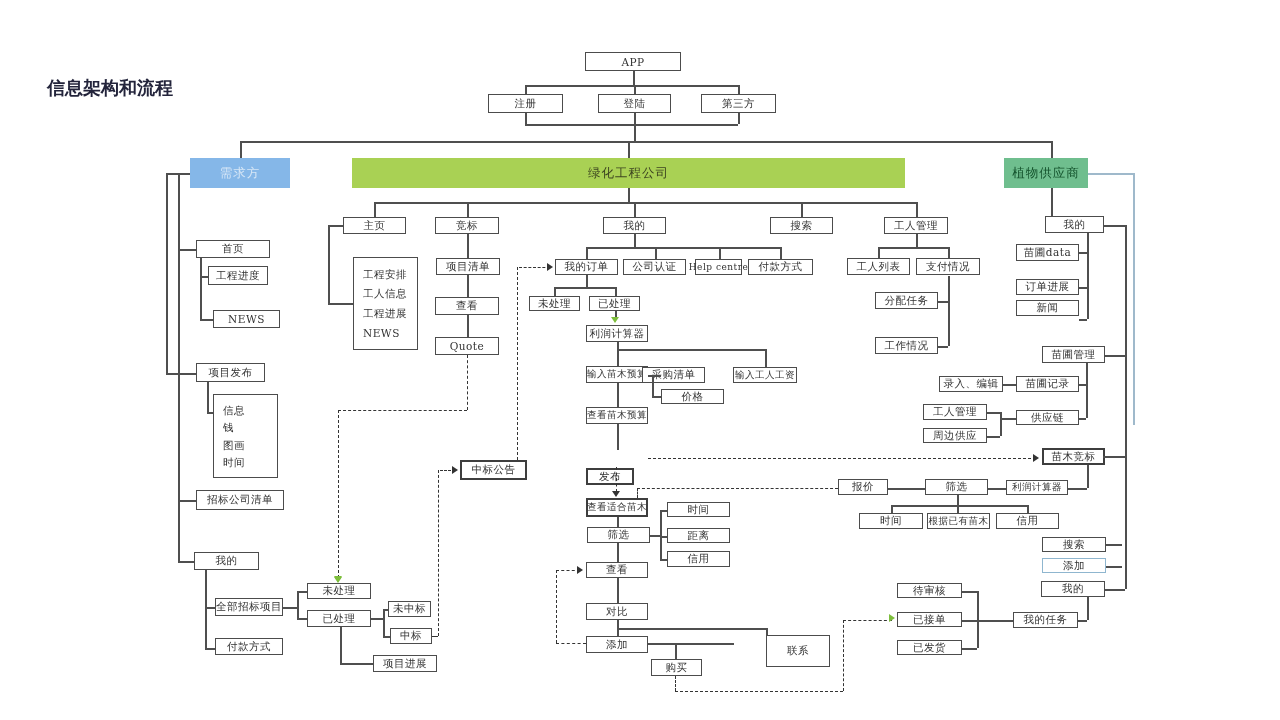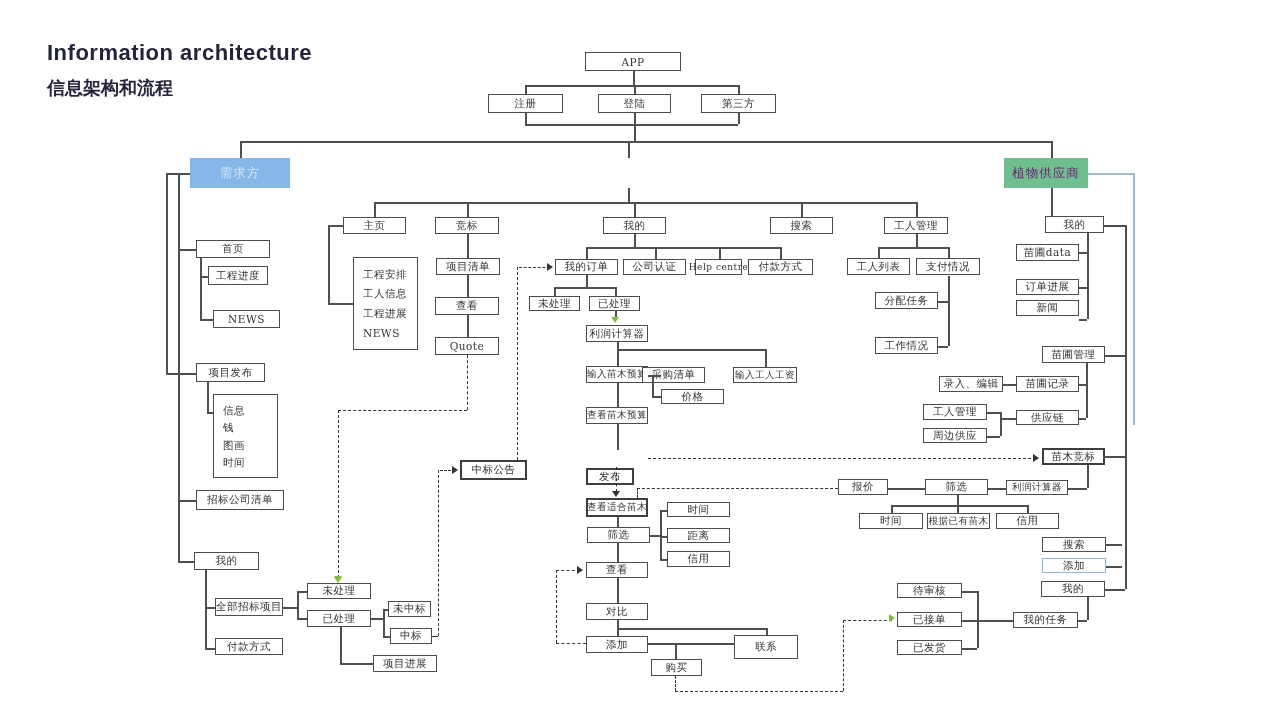--- a/index.html
+++ b/index.html
@@ -11,45 +11,45 @@
             font-weight:bold;font-size:18px;color:#23243b;}
   .node{position:absolute;background:#fff;border:1.5px solid #4c4c4c;display:flex;
         align-items:center;justify-content:center;font-size:10.5px;color:#333;
         box-sizing:border-box;white-space:nowrap;letter-spacing:.5px;}
   .node.bold{border-width:2px;border-color:#3e3e3e;}
   .node.blue-border{border:1.5px solid #8fb6cf;}
   .hdr{position:absolute;border:none;display:flex;align-items:center;justify-content:center;
        font-size:12.5px;box-sizing:border-box;letter-spacing:1px;}
   .hdr-blue{background:#85b7e8;color:#d6e6f6;}
   .hdr-green{background:#a9d154;color:#3c4420;}
-  .hdr-teal{background:#6fbe8e;color:#701a75;}
+  .hdr-teal{background:#6fbe8e;color:#14532d;}
   .list{flex-direction:column;justify-content:space-around;align-items:flex-start;
         padding:6px 0 6px 9px;}
   .list span{display:block;line-height:1;}
   .h,.v{position:absolute;background:#4f4f4f;}
   .h{height:1.5px;} .v{width:1.5px;}
   .hd,.vd{position:absolute;box-sizing:border-box;}
   .hd{height:0;border-top:1.5px dashed #333;}
   .vd{width:0;border-left:1.5px dashed #333;}
   .bl{background:#9fb9cb;}
   .arr{position:absolute;width:0;height:0;}
 </style>
 </head>
 <body>
 
 <div id="stage">
-  <div class="title-en">Information architecture</div>
   <div class="title-zh">信息架构和流程</div>
 
   <div class="node" style="left:585px;top:52px;width:96px;height:19px">APP</div>
   <div class="node" style="left:488px;top:94px;width:75px;height:19px">注册</div>
   <div class="node" style="left:598px;top:94px;width:73px;height:19px">登陆</div>
   <div class="node" style="left:701px;top:94px;width:75px;height:19px">第三方</div>
 
   <div class="hdr hdr-blue" style="left:190px;top:158px;width:100px;height:30px">需求方</div>
+  <div class="hdr hdr-green" style="left:352px;top:158px;width:553px;height:30px">绿化工程公司</div>
   <div class="hdr hdr-teal" style="left:1004px;top:158px;width:84px;height:30px">植物供应商</div>
 
   <div class="node" style="left:196px;top:240px;width:74px;height:18px">首页</div>
   <div class="node" style="left:208px;top:266px;width:60px;height:19px">工程进度</div>
   <div class="node" style="left:213px;top:310px;width:67px;height:18px">NEWS</div>
   <div class="node" style="left:196px;top:363px;width:69px;height:19px">项目发布</div>
   <div class="node list" style="left:213px;top:394px;width:65px;height:84px">
     <span>信息</span>
     <span>钱</span>
     <span>图画</span>
@@ -97,21 +97,21 @@
   <div class="node" style="left:586px;top:407px;width:62px;height:17px;font-size:9.5px">查看苗木预算</div>
   <div class="node bold" style="left:586px;top:468px;width:48px;height:17px">发布</div>
   <div class="node bold" style="left:586px;top:498px;width:62px;height:19px;font-size:9.5px">查看适合苗木</div>
   <div class="node" style="left:587px;top:527px;width:63px;height:16px">筛选</div>
   <div class="node" style="left:667px;top:502px;width:63px;height:15px">时间</div>
   <div class="node" style="left:667px;top:528px;width:63px;height:15px">距离</div>
   <div class="node" style="left:667px;top:551px;width:63px;height:16px">信用</div>
   <div class="node" style="left:586px;top:562px;width:62px;height:16px">查看</div>
   <div class="node" style="left:586px;top:603px;width:62px;height:17px">对比</div>
   <div class="node" style="left:586px;top:636px;width:62px;height:17px">添加</div>
-  <div class="node" style="left:734px;top:635px;width:64px;height:24px">联系</div>
+  <div class="node" style="left:766px;top:635px;width:64px;height:32px">联系</div>
   <div class="node" style="left:651px;top:659px;width:51px;height:17px">购买</div>
 
   <div class="node" style="left:847px;top:258px;width:63px;height:17px">工人列表</div>
   <div class="node" style="left:916px;top:258px;width:64px;height:17px">支付情况</div>
   <div class="node" style="left:875px;top:292px;width:63px;height:17px">分配任务</div>
   <div class="node" style="left:875px;top:337px;width:63px;height:17px">工作情况</div>
 
   <div class="node" style="left:1045px;top:216px;width:59px;height:17px">我的</div>
   <div class="node" style="left:1016px;top:244px;width:63px;height:17px">苗圃data</div>
   <div class="node" style="left:1016px;top:279px;width:63px;height:16px">订单进展</div>

